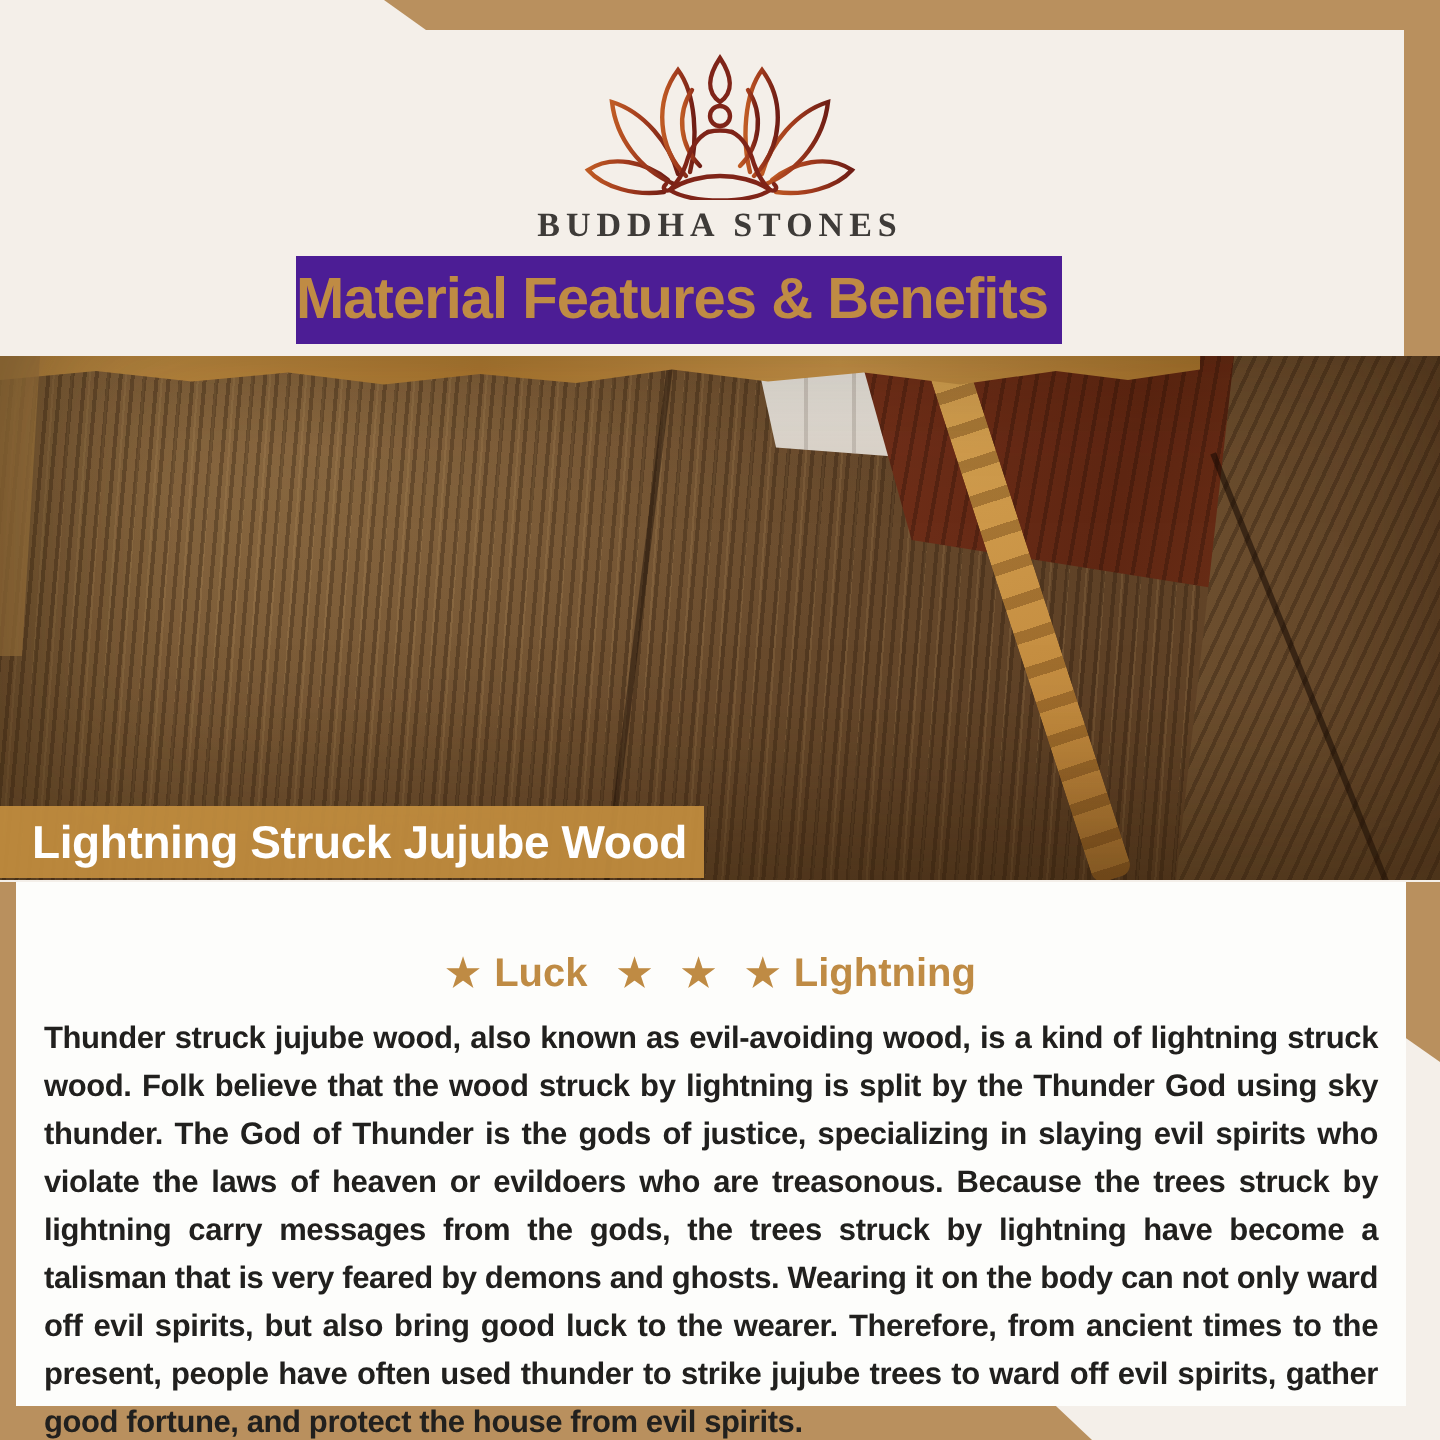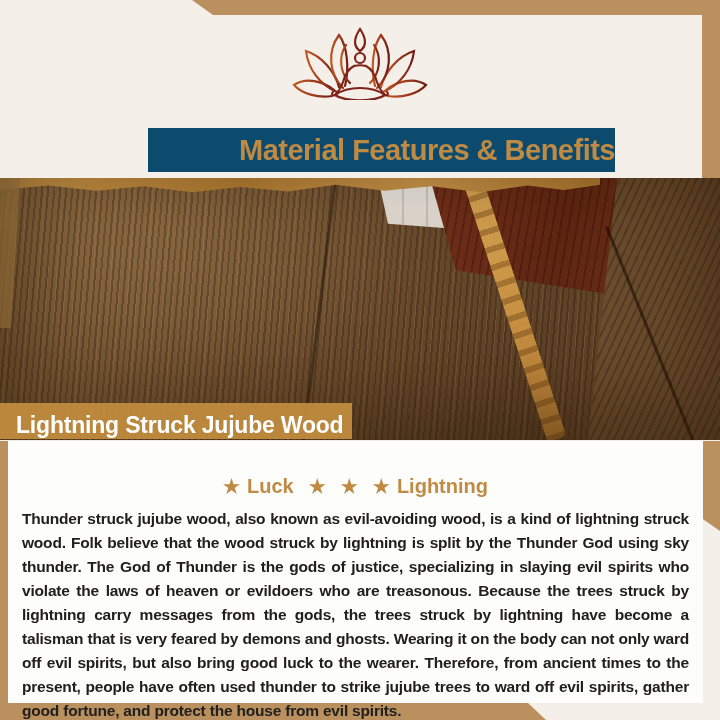--- a/index.html
+++ b/index.html
@@ -24,22 +24,22 @@
     clip-path:polygon(0 0,96.7% 0,100% 100%,0 100%);
   }
   
   .logo{position:absolute;left:290px;top:24px;width:140px;height:76px;}
   .brand-name{
     position:absolute;left:0;top:103px;width:720px;text-align:center;
     font-family:"Liberation Serif",serif;font-size:17px;font-weight:600;
     letter-spacing:3px;color:#3e3b38;
   }
   .title-band{
-    position:absolute;left:148px;top:128px;width:467px;height:44px;background:#0c4a6e;
-    display:flex;align-items:center;justify-content:flex-end;
+    position:absolute;left:148px;top:128px;width:383px;height:44px;background:#4c1d95;
+    display:flex;align-items:center;justify-content:flex-start;
   }
   .title-band span{
     font-size:29px;font-weight:bold;letter-spacing:-0.5px;color:#bf8b44;white-space:nowrap;
   }
   
   .photo{position:absolute;left:0;top:178px;width:720px;height:262px;overflow:hidden;background:#6b4c2c;}
   .wood-base{
     position:absolute;inset:0;
     background:
       repeating-linear-gradient(95deg, rgba(35,20,8,0.30) 0 2px, rgba(0,0,0,0) 2px 6px),
@@ -84,21 +84,21 @@
   .left-rough{
     position:absolute;left:0;top:0;width:20px;height:150px;background:#b3874a;opacity:.8;
     clip-path:polygon(0 0,100% 0,55% 100%,0 100%);
   }
   .seam-1{position:absolute;left:318px;top:-6px;width:3px;height:274px;background:rgba(25,14,6,0.45);transform:rotate(7deg);}
   .seam-2{position:absolute;left:650px;top:40px;width:3px;height:240px;background:rgba(20,10,4,0.55);transform:rotate(-22deg);}
   .photo-vignette{position:absolute;inset:0;box-shadow:inset 0 -40px 70px rgba(50,28,10,0.35), inset 40px 0 80px rgba(40,22,8,0.25);}
   .caption-band{
     position:absolute;left:0;bottom:1px;width:352px;height:36px;
     background:rgba(194,141,62,0.93);
-    display:flex;align-items:flex-end;padding-left:16px;
+    display:flex;align-items:center;padding-left:16px;
   }
   .caption-band span{
     color:#ffffff;font-size:23px;font-weight:bold;letter-spacing:-0.2px;white-space:nowrap;
   }
   
   .content-panel{position:absolute;left:8px;top:441px;width:695px;height:262px;background:#fdfdfb;}
   .benefits-row{
     margin-top:34px;display:flex;justify-content:center;align-items:center;gap:15px;
     color:#bf8b44;font-weight:bold;font-size:20px;white-space:nowrap;
   }
@@ -151,20 +151,21 @@
       <path d="M64,41 C58,44 55,50 53,57 C51,63 48,67 45,70"></path>
       <path d="M76,41 C82,44 85,50 87,57 C89,63 92,67 95,70"></path>
       <path d="M64,41 C68,40 72,40 76,41"></path>
 
       <path d="M45,70 C55,77 85,77 95,70 C88,65 78,63 70,63 C62,63 52,65 45,70 Z"></path>
       <path d="M45,70 C42,71 41,69 43,67"></path>
       <path d="M95,70 C98,71 99,69 97,67"></path>
     </g>
   </svg>
 
+  <div class="brand-name">BUDDHA STONES</div>
 
   <div class="title-band">
     <span>Material Features &amp; Benefits</span>
   </div>
 
   <div class="photo">
     <div class="wood-base"></div>
     <div class="wall-patch"></div>
     <div class="red-block"></div>
     <div class="right-plank"></div>

